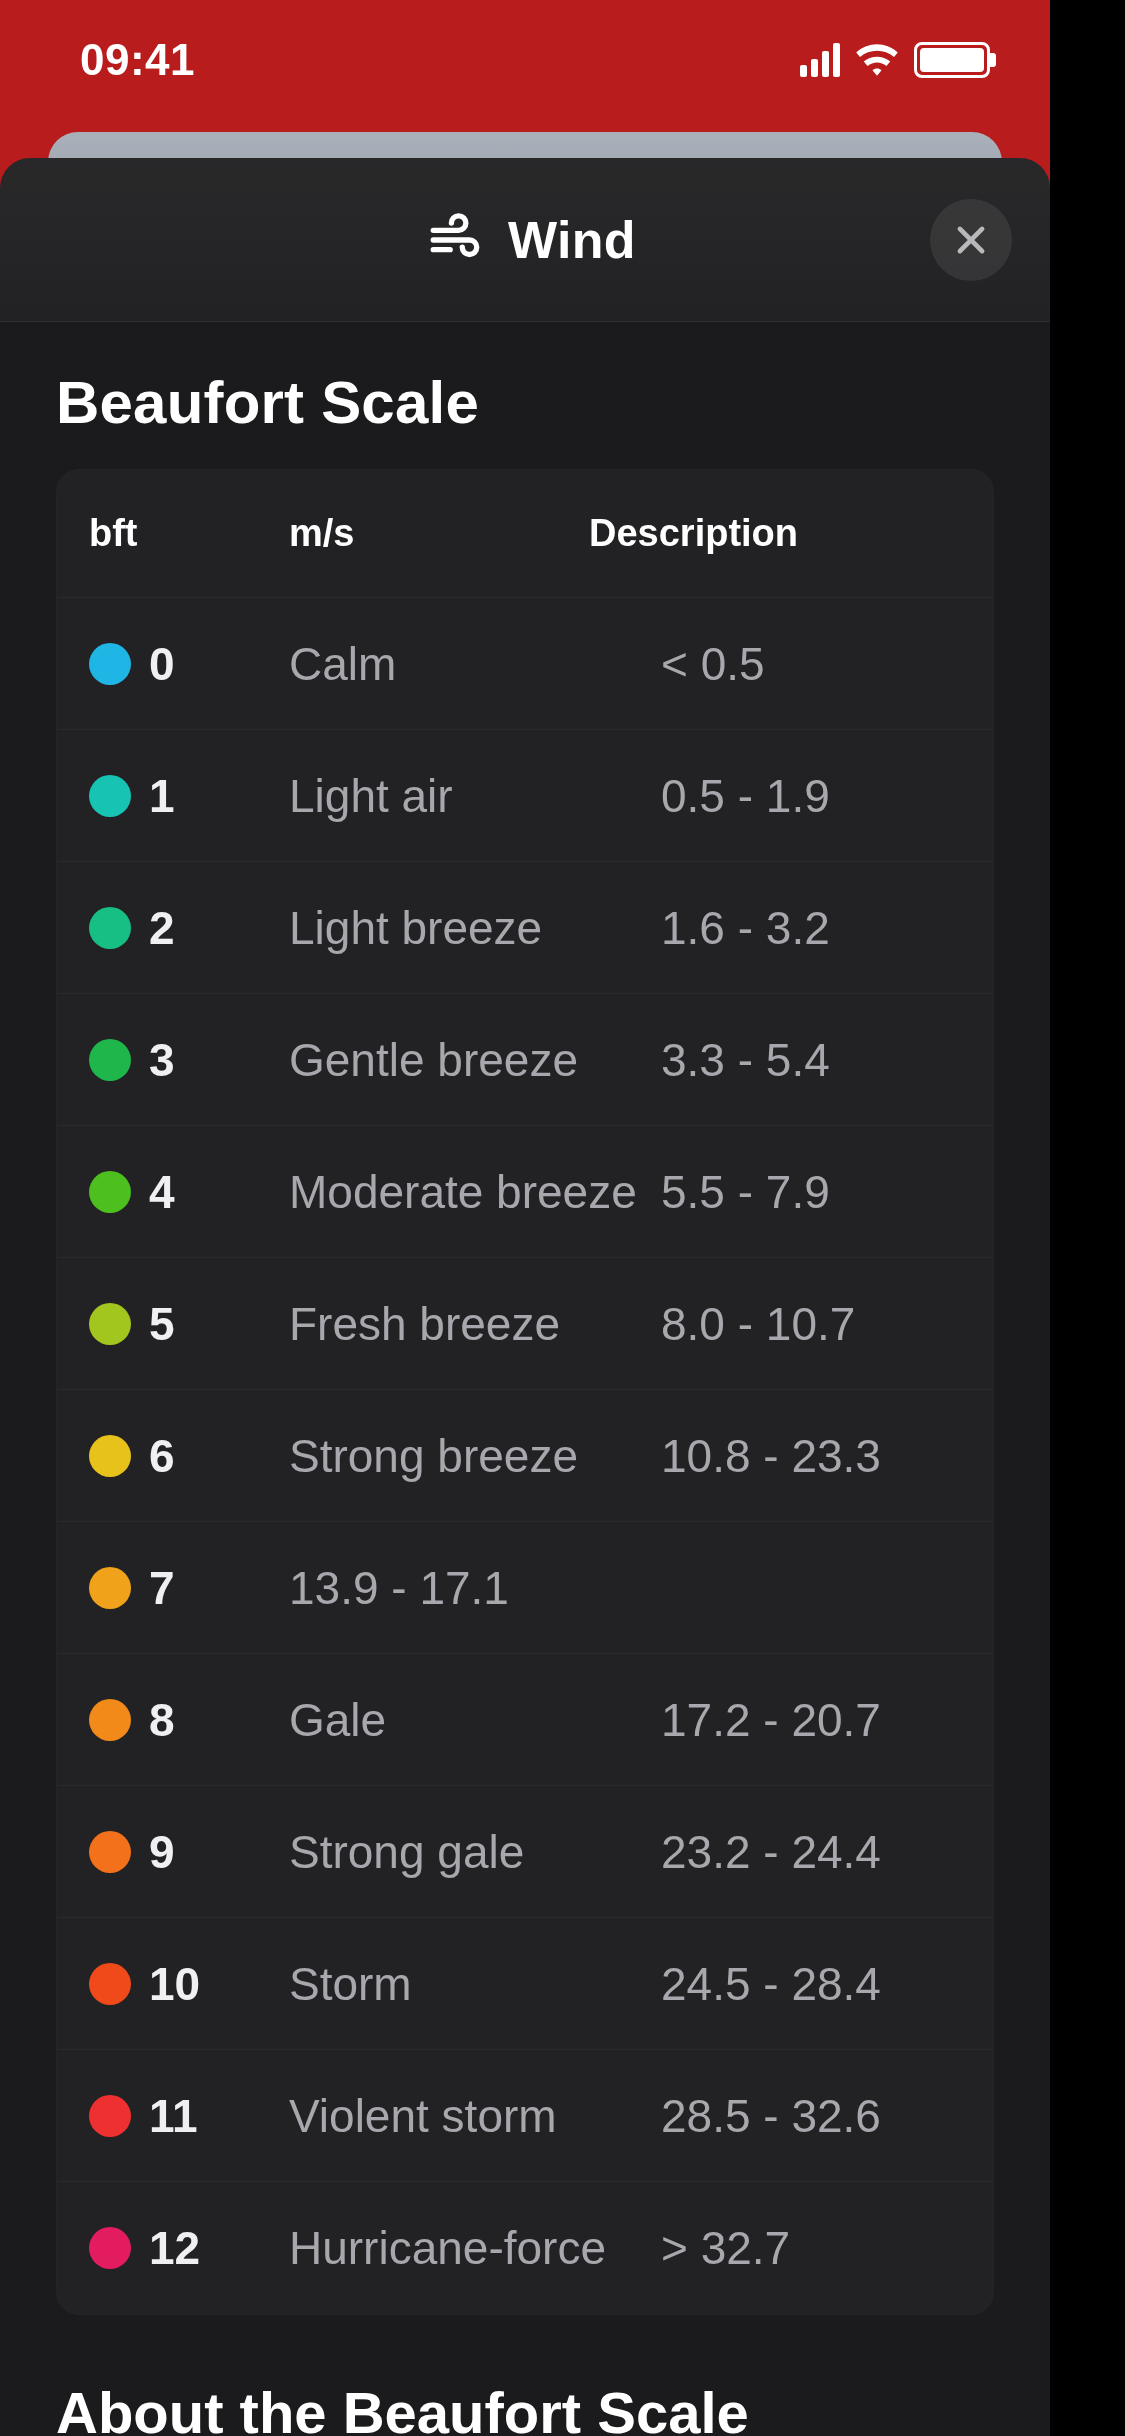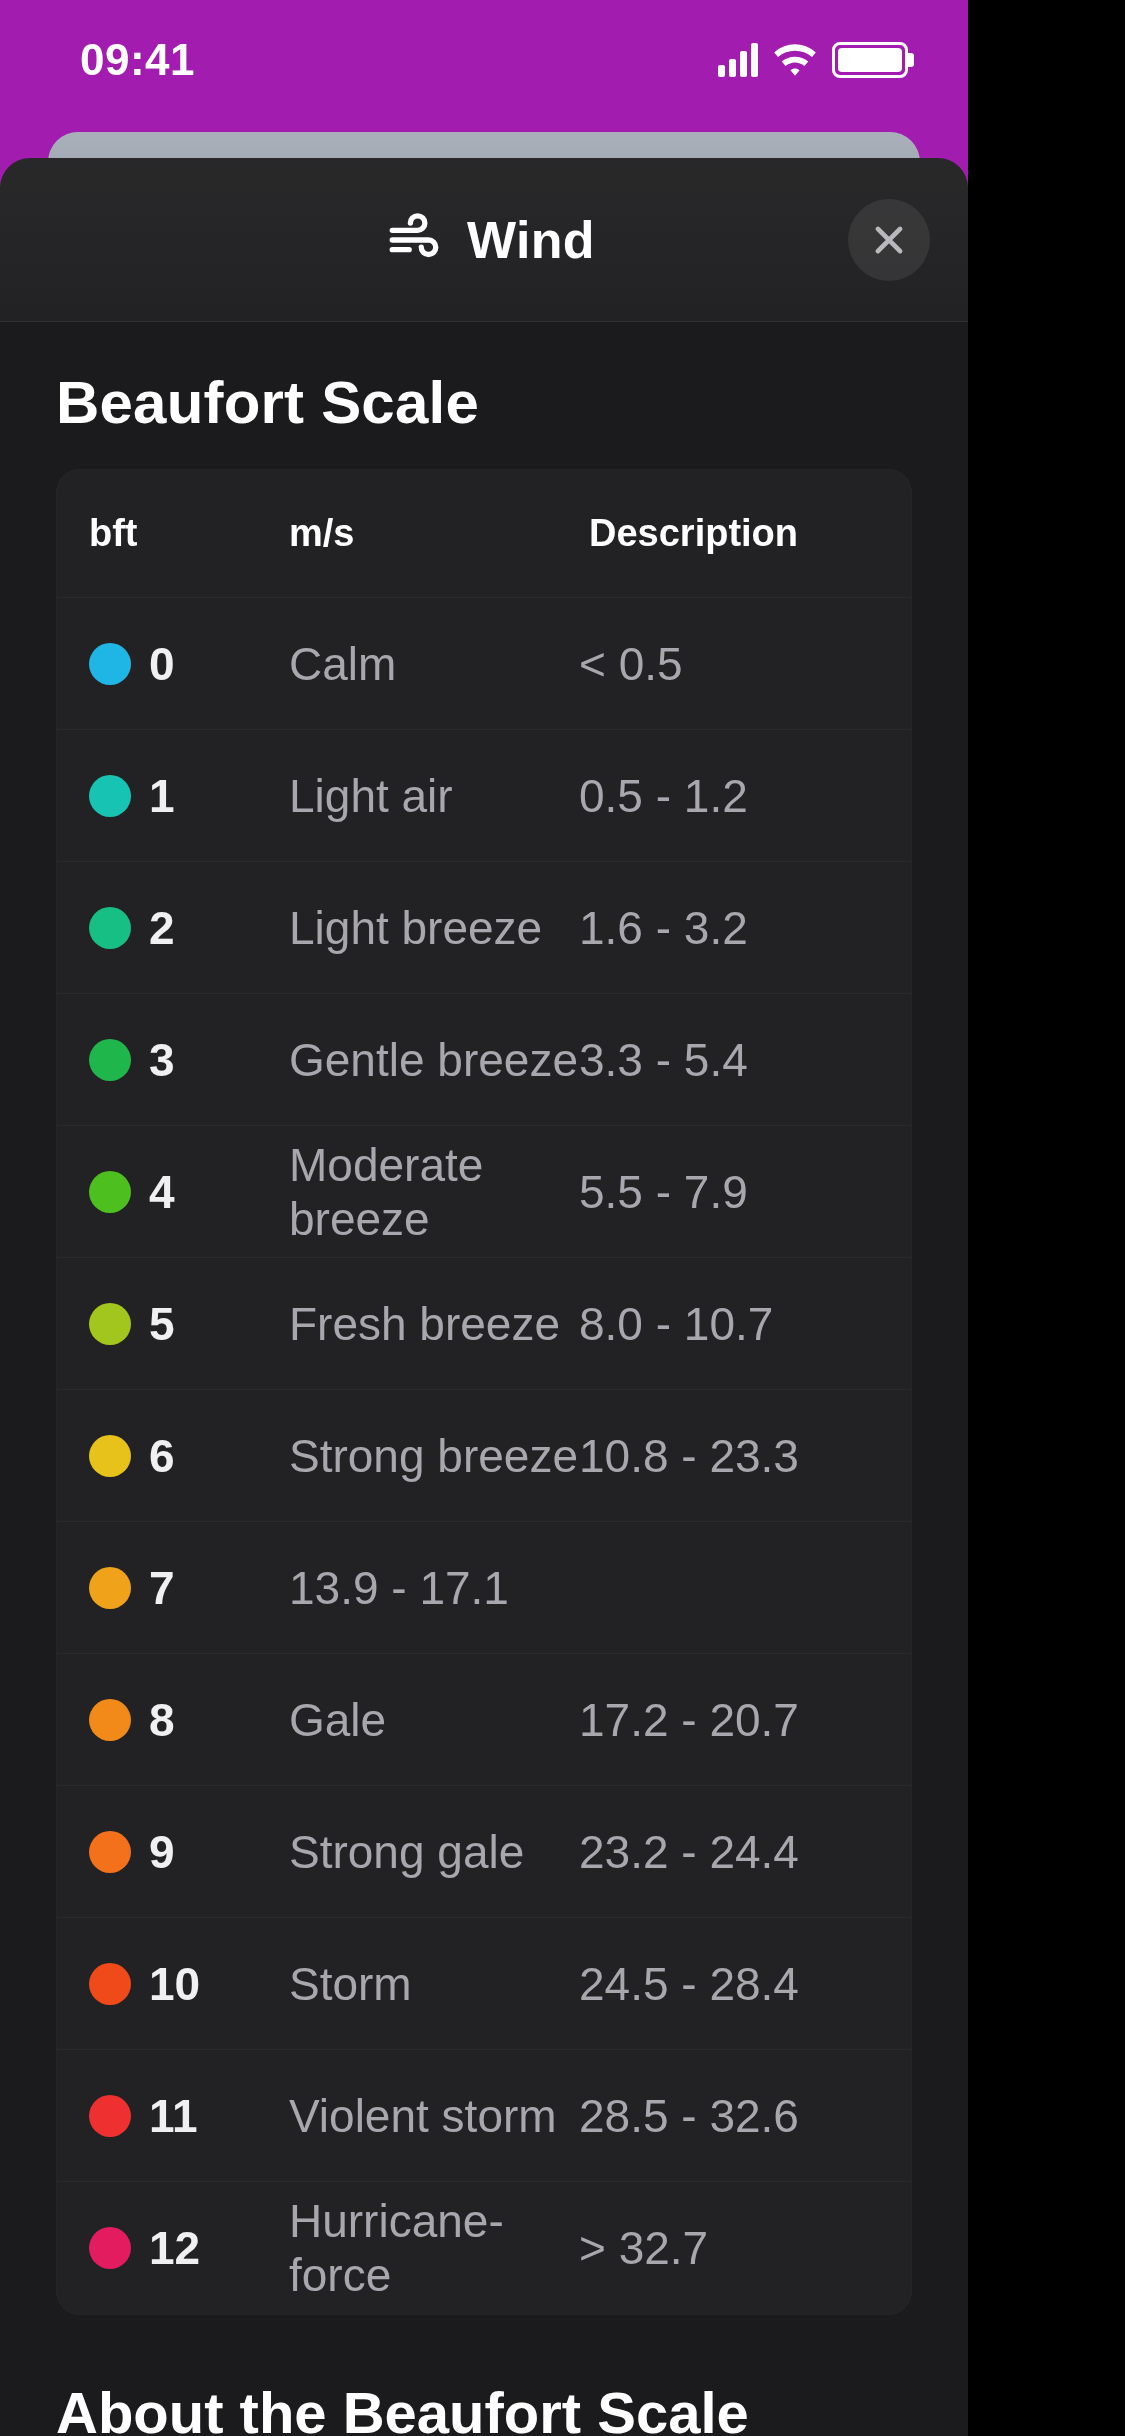--- a/index.html
+++ b/index.html
@@ -1,17 +1,17 @@
 <!DOCTYPE html>
 <html><head>
   <meta charset="utf-8">
   <style>
     * { margin: 0; padding: 0; box-sizing: border-box; }
     html, body { width: 1125px; height: 2436px; background: #000; font-family: -apple-system, "SF Pro Text", "Helvetica Neue", Arial, sans-serif; color: #fff; -webkit-font-smoothing: antialiased; }
-    .screen { width: 968px; height: 2436px; position: relative; overflow: hidden; background: #a21caf; }
+    .screen { width: 1050px; height: 2436px; position: relative; overflow: hidden; background: #b91c1c; }
 
     
     .status-bar { height: 120px; display: flex; align-items: center; justify-content: space-between; padding: 0 60px 0 80px; }
     .status-time { font-size: 44px; font-weight: 600; letter-spacing: 0.5px; }
     .status-icons { display: flex; align-items: center; gap: 14px; }
     .cellular { display: inline-flex; align-items: flex-end; gap: 4px; }
     .cellular span { width: 7px; background: #fff; border-radius: 2px; display: block; }
     .cellular span:nth-child(1){height:12px}
     .cellular span:nth-child(2){height:18px}
     .cellular span:nth-child(3){height:26px}
@@ -113,21 +113,21 @@
               </div>
               <div class="cell col-desc">Calm</div>
               <div class="cell col-ms">&lt; 0.5</div>
             </div>
             <div class="row">
               <div class="cell col-bft">
                 <span class="dot" style="background: rgb(23, 195, 178);"></span>
                 <span class="bft-num">1</span>
               </div>
               <div class="cell col-desc">Light air</div>
-              <div class="cell col-ms">0.5 - 1.2</div>
+              <div class="cell col-ms">0.5 - 1.9</div>
             </div>
             <div class="row">
               <div class="cell col-bft">
                 <span class="dot" style="background: rgb(24, 191, 132);"></span>
                 <span class="bft-num">2</span>
               </div>
               <div class="cell col-desc">Light breeze</div>
               <div class="cell col-ms">1.6 - 3.2</div>
             </div>
             <div class="row">

